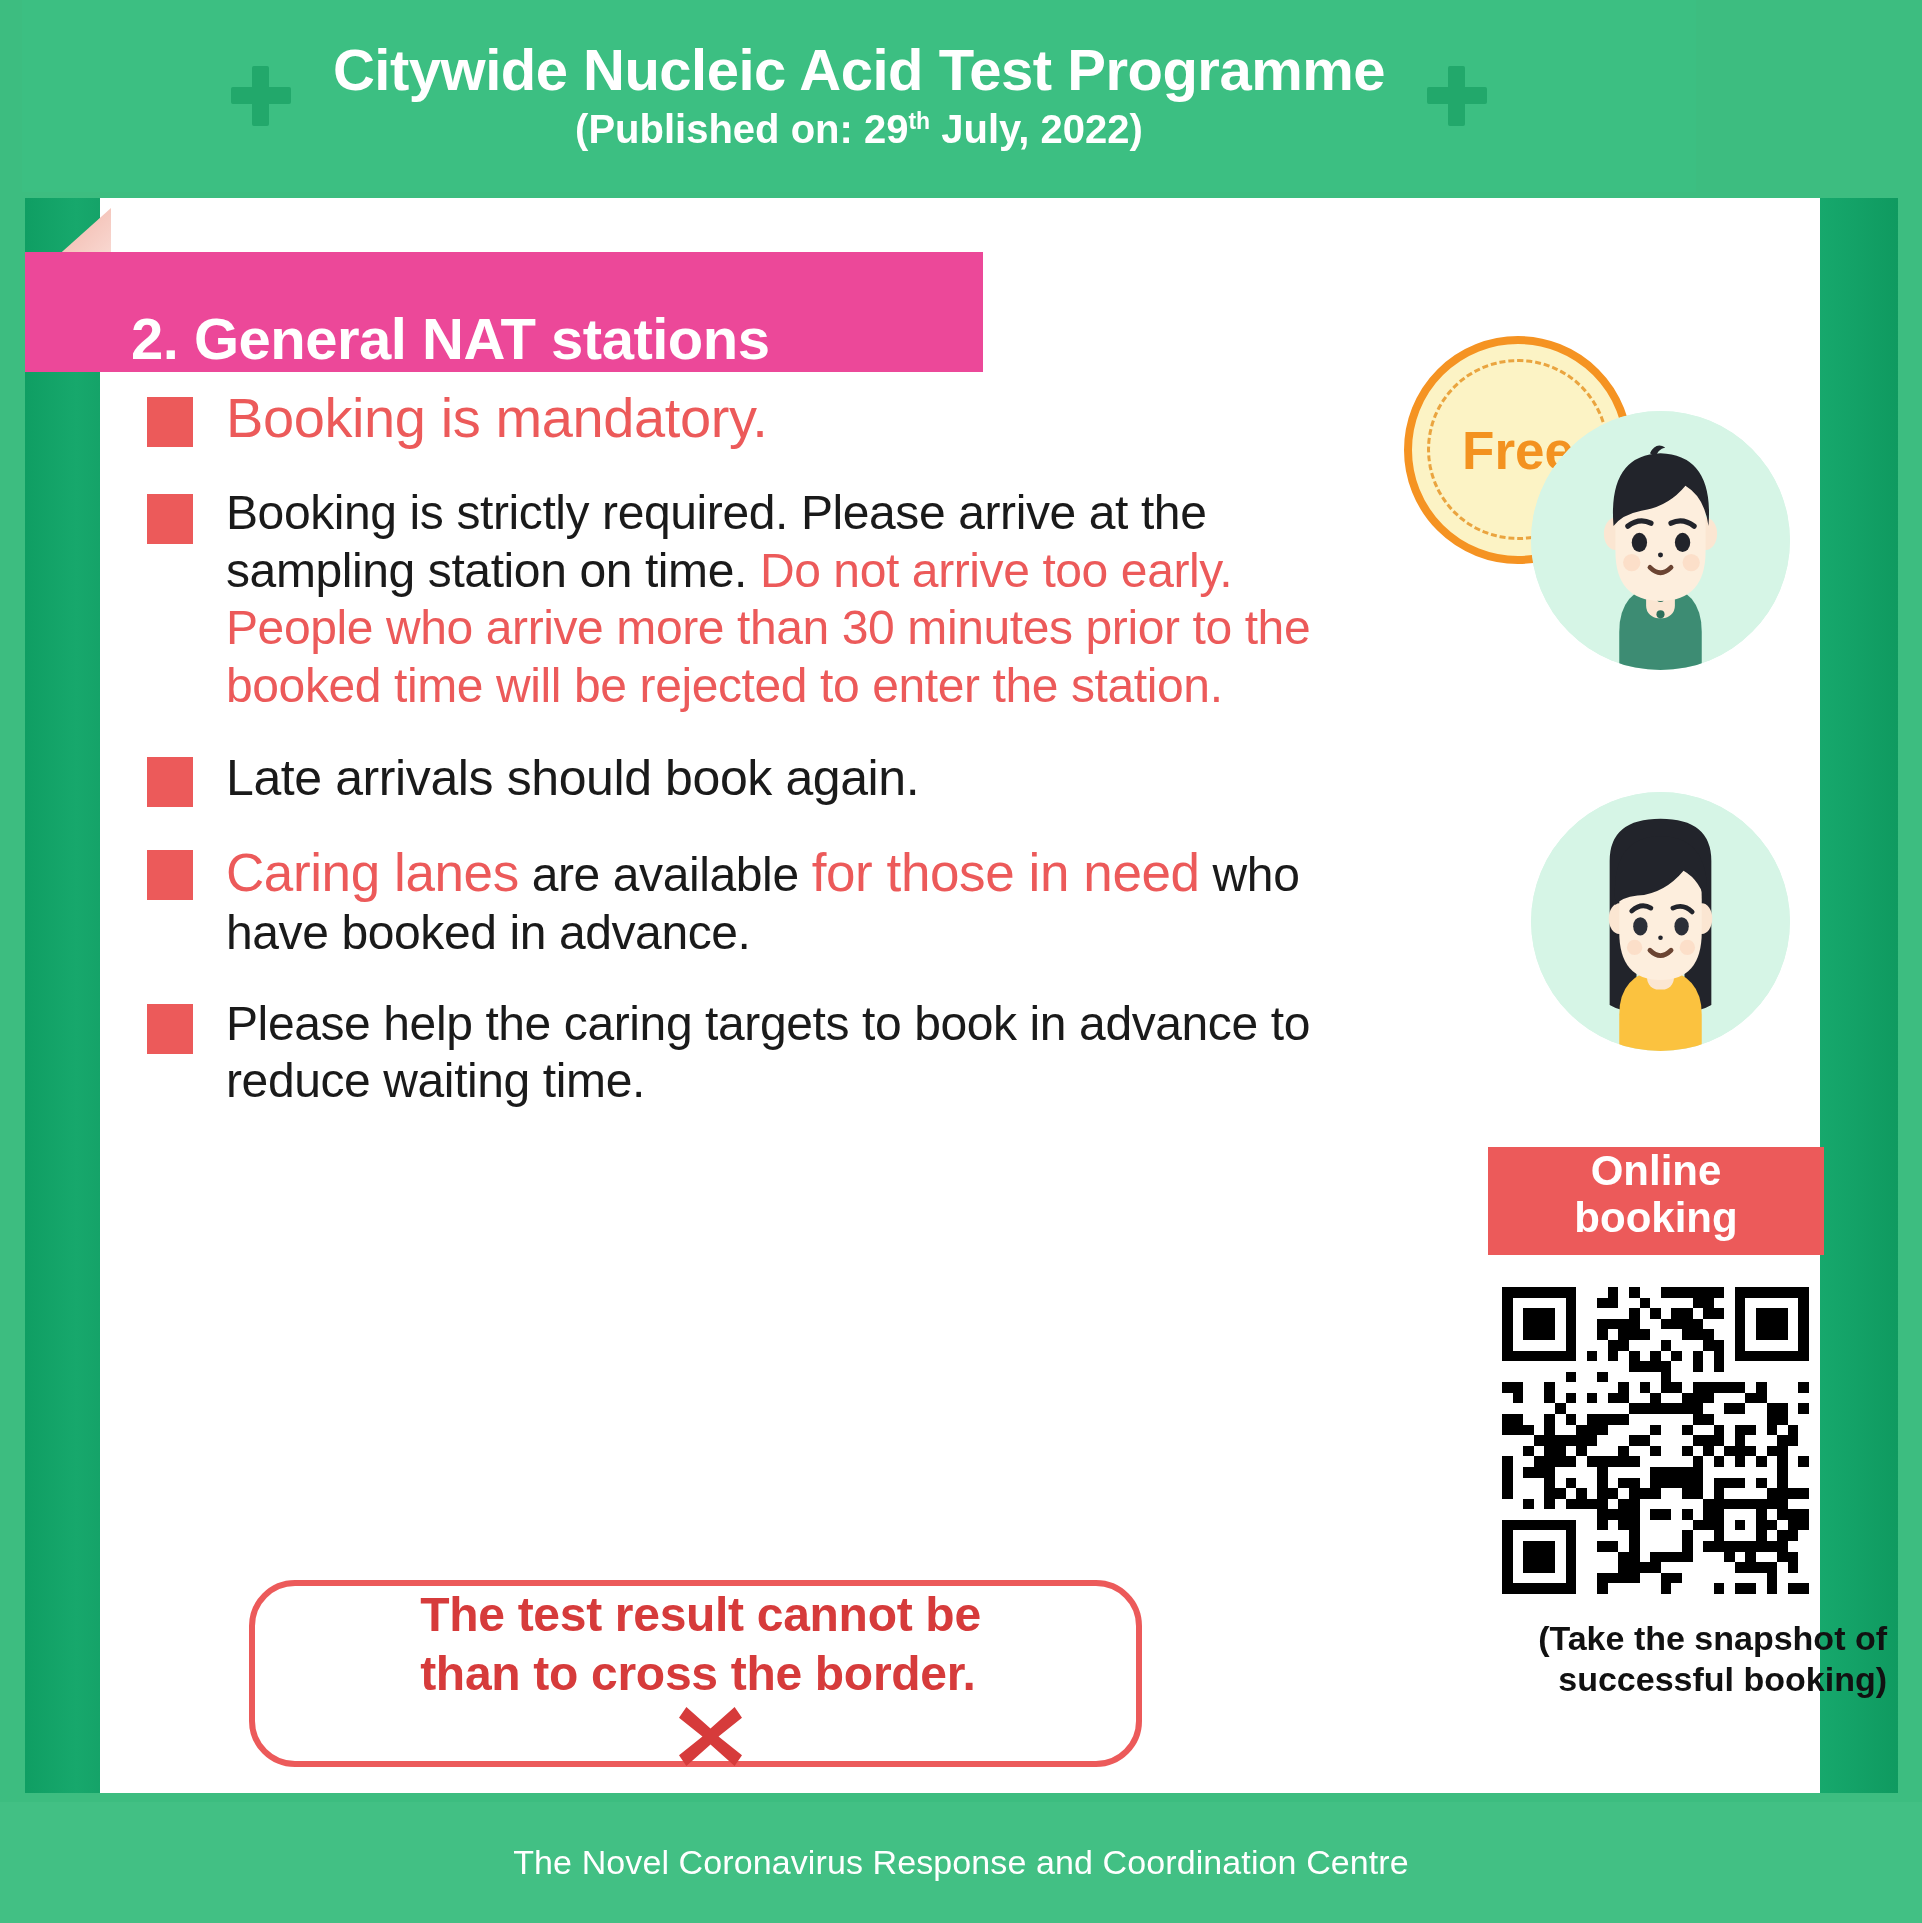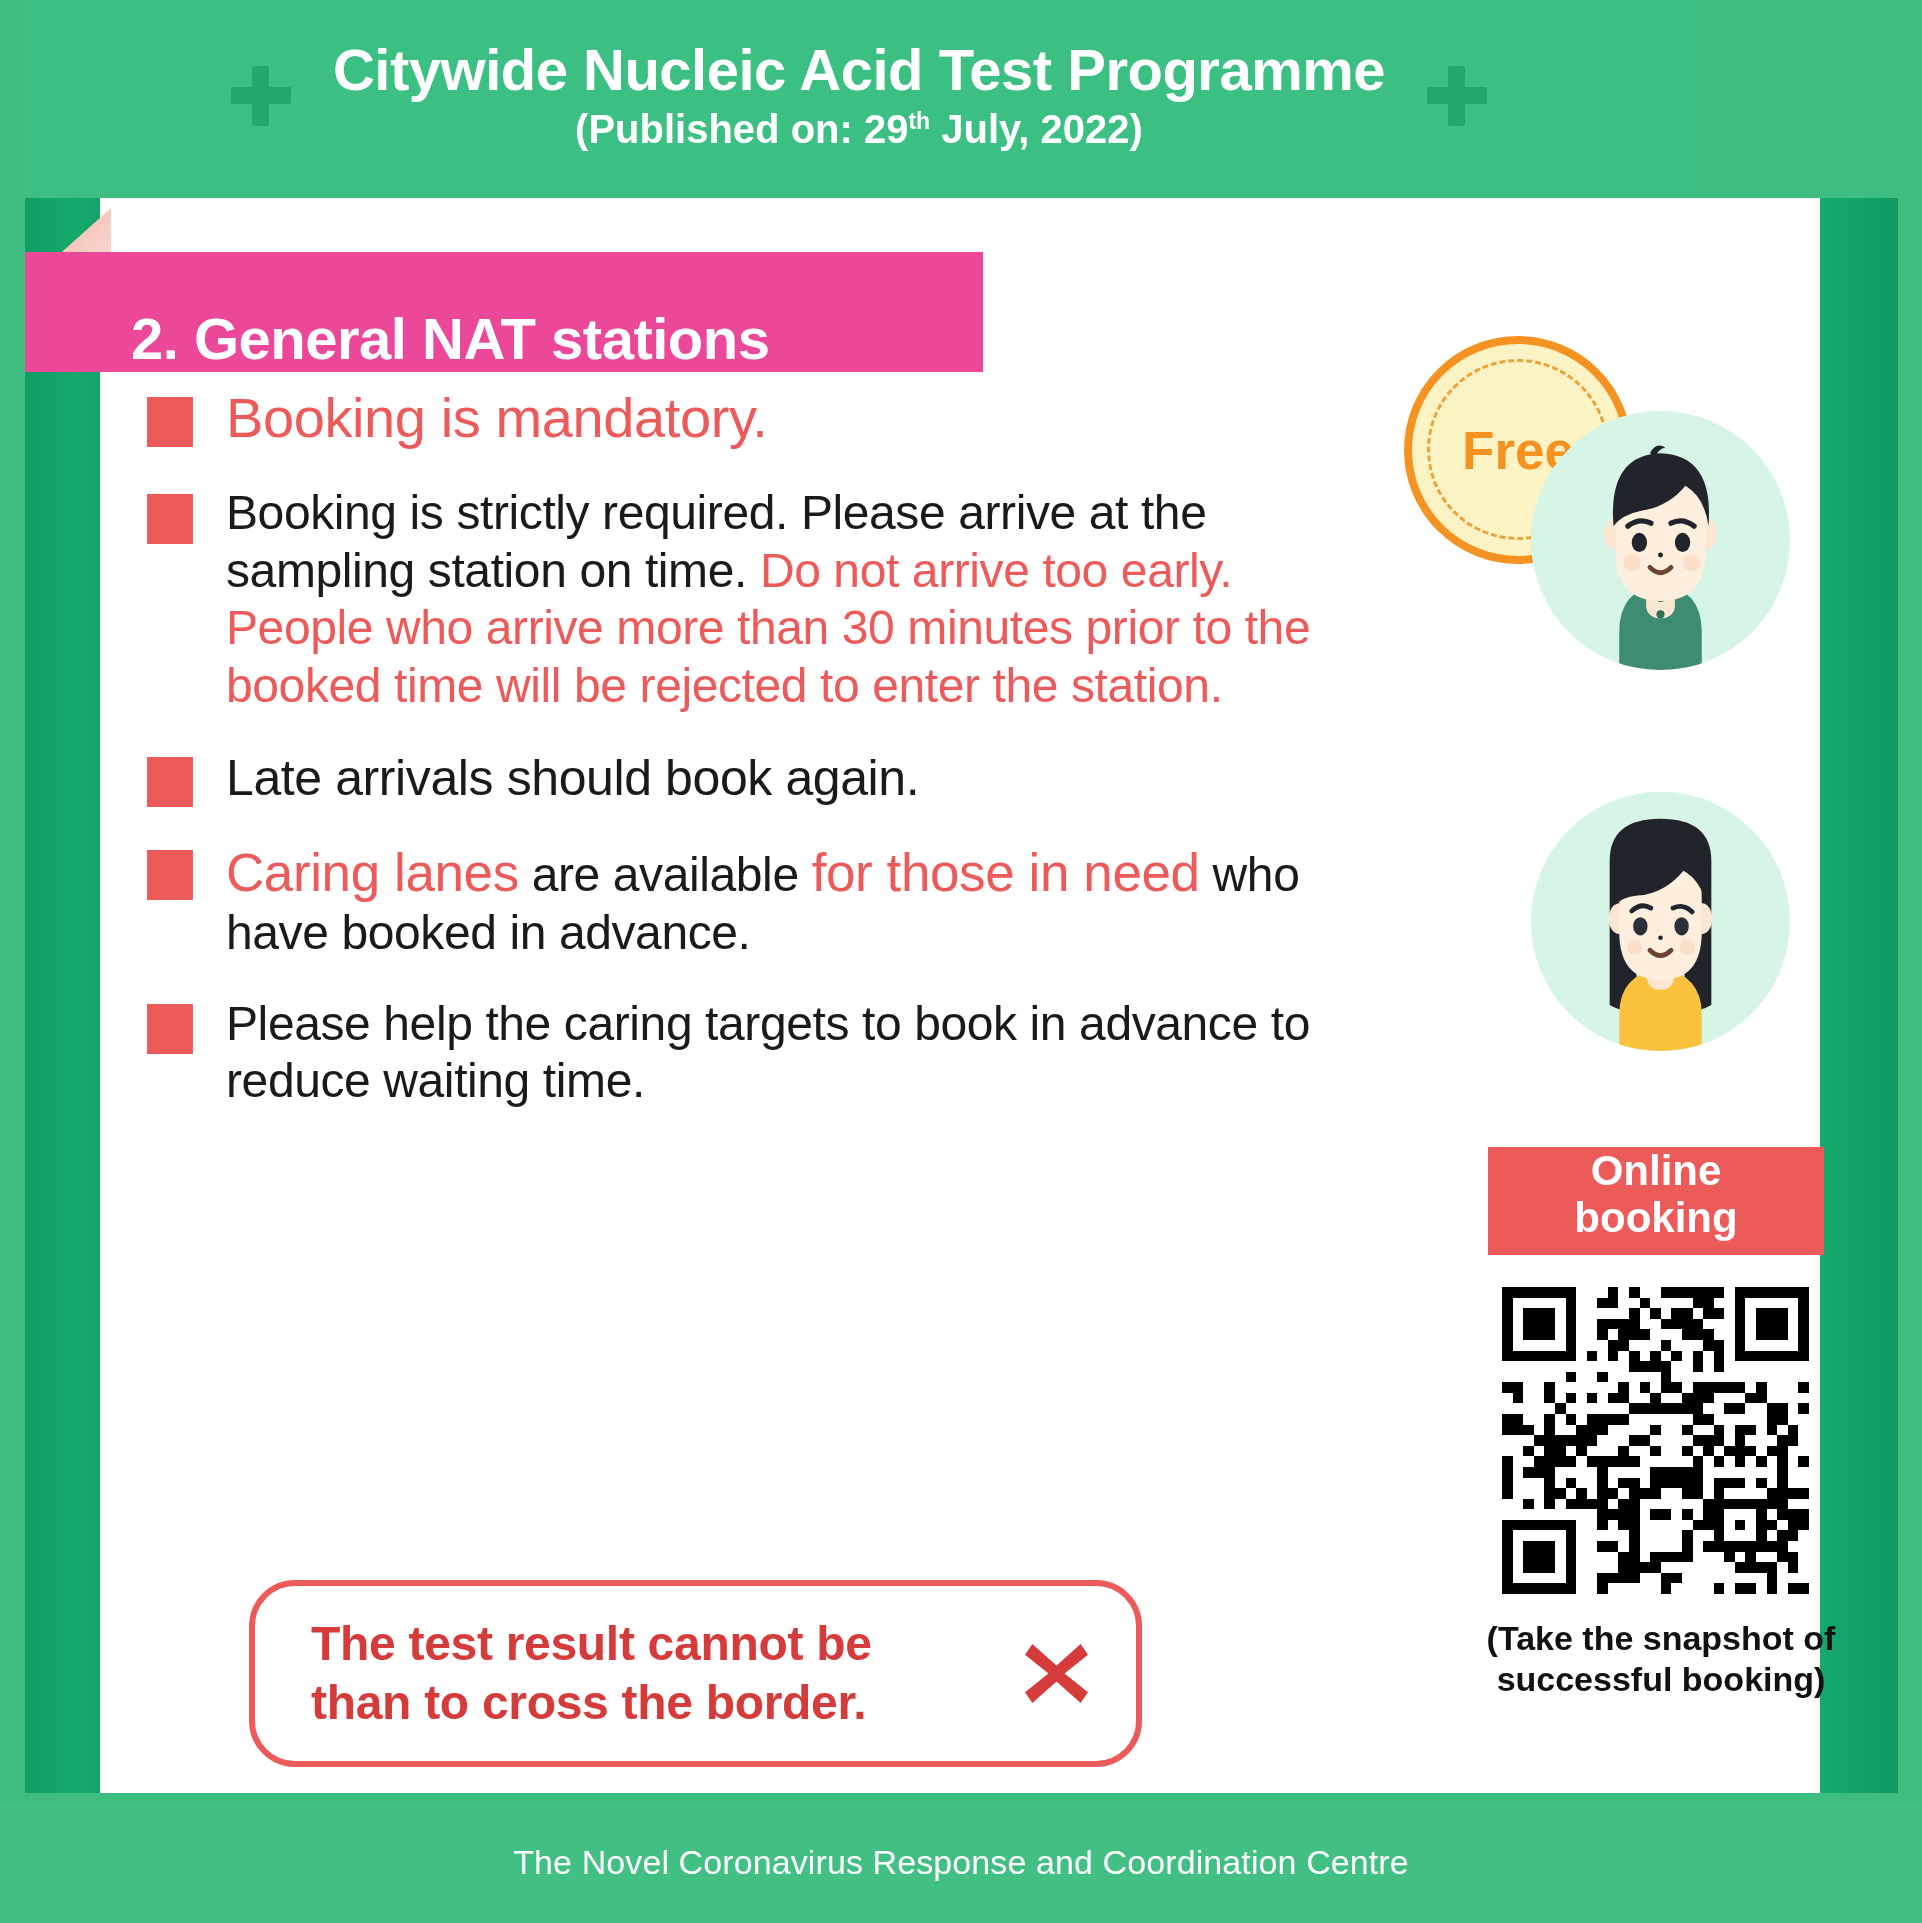--- a/index.html
+++ b/index.html
@@ -88,21 +88,21 @@
   .b-two .bullet-text{font-size:48px;}
   .b-caring .bullet-text{font-size:48px;}
   .b-caring .kw{font-size:53px;}
   .b-help .bullet-text{font-size:48px;}
 
   
   #warning-box{
     position:absolute;left:149px;top:1196px;width:893px;height:187px;
     border:6.7px solid #ec5a5a;border-radius:46px;
     display:flex;align-items:center;justify-content:space-between;
-    box-sizing:border-box;padding:0 46px 0 56px;
+    box-sizing:border-box;padding:0 46px 0 56px;flex-direction:column;
   }
   #warning-text{
     color:#d63b3b;font-size:48px;font-weight:bold;line-height:1.22;
     letter-spacing:-0.3px;
   }
   #warning-x{
     width:67px;height:67px;flex:0 0 auto;margin-left:19px;
   }
 
   
@@ -136,21 +136,21 @@
   #online-booking-label{
     color:#ffffff;font-size:42px;font-weight:bold;line-height:1.12;
     text-align:center;
   }
   #qr-code{
     position:absolute;left:163px;top:961px;width:307px;height:307px;
     background:#ffffff;
   }
   #qr-caption{
     position:absolute;left:96px;top:1292px;width:452px;
-    text-align:center;color:#111111;font-size:34px;font-weight:bold;
+    text-align:right;color:#111111;font-size:34px;font-weight:bold;
     line-height:1.22;
   }
 
   
   #footer{
     position:absolute;left:0;top:1802px;width:1922px;height:121px;
     background:#42c084;display:flex;align-items:center;justify-content:center;
   }
   #footer-text{color:#ffffff;font-size:34px;letter-spacing:0.1px;}
 </style>

